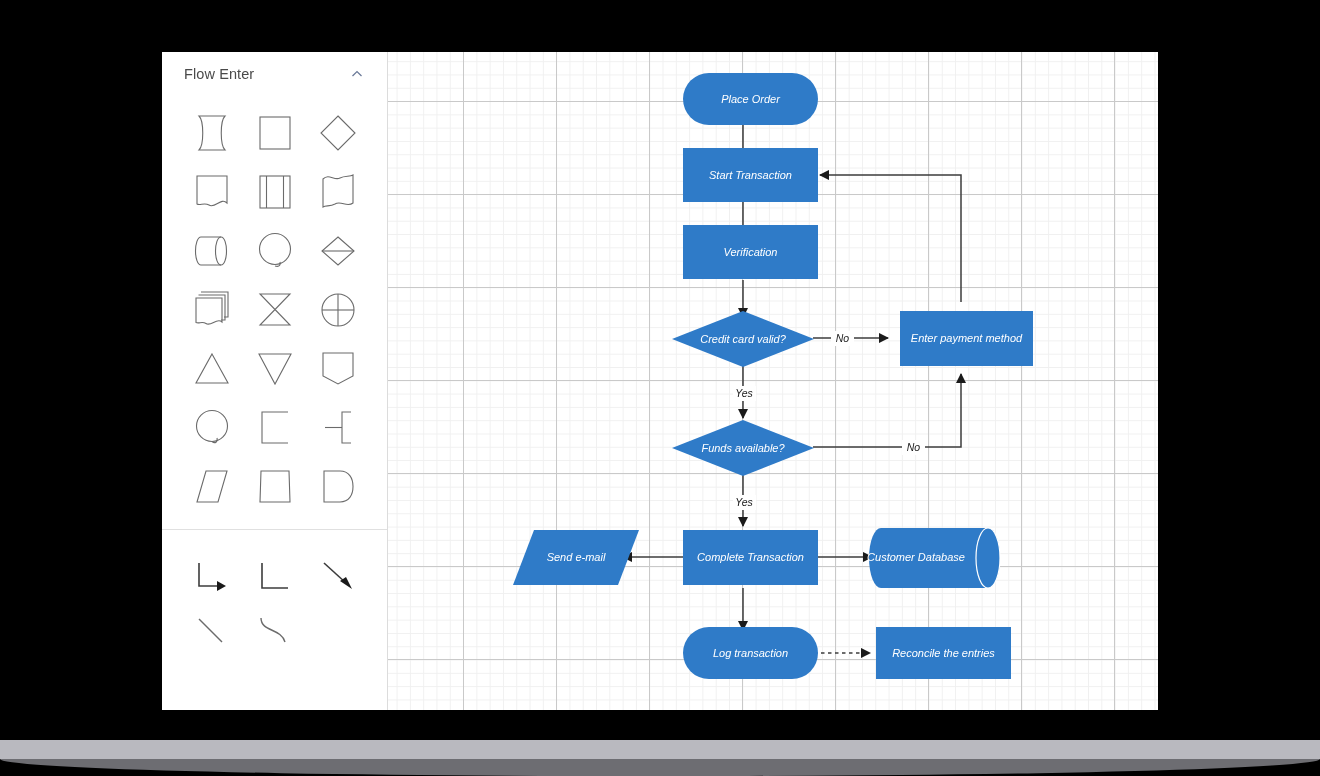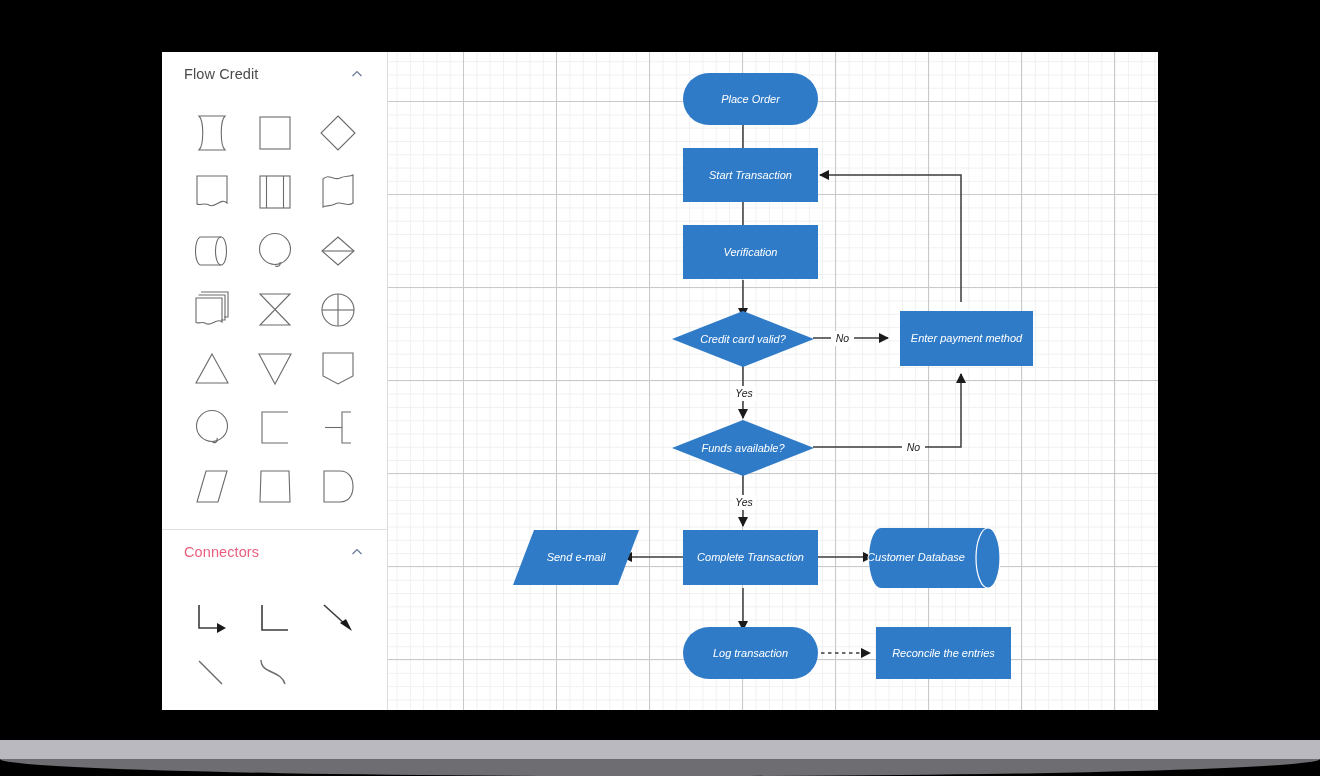--- a/index.html
+++ b/index.html
@@ -82,21 +82,21 @@
 </head>
 <body>
 
 <div id="stage">
 
   <div id="screen">
 
     <div id="sidebar">
 
       <div class="panel-header">
-        <span class="panel-title">Flow Credit</span>
+        <span class="panel-title">Flow Enter</span>
         <span class="chev">
           <svg width="16" height="16" viewBox="0 0 16 16">
             <path d="M3.5 10 L8 5.6 L12.5 10" fill="none" stroke="#6b7a99" stroke-width="1.3"></path>
           </svg>
         </span>
       </div>
 
       <div class="shape-grid">
 
         <div class="shape-cell">
@@ -218,28 +218,20 @@
         </div>
         <div class="shape-cell">
           <svg width="36" height="38" viewBox="0 0 36 38">
               <path d="M4 3 L20 3 C29 3,33 10,33 18.5 C33 27,29 34,20 34 L4 34 Z" fill="none" stroke="#6b6b6b" stroke-width="1.1"></path>
             </svg>
         </div>
       </div>
 
       <div class="panel-divider"></div>
 
-      <div class="panel-header">
-        <span class="panel-title accent">Connectors</span>
-        <span class="chev">
-          <svg width="16" height="16" viewBox="0 0 16 16">
-            <path d="M3.5 10 L8 5.6 L12.5 10" fill="none" stroke="#6b7a99" stroke-width="1.3"></path>
-          </svg>
-        </span>
-      </div>
 
       <div class="conn-grid">
         <div class="conn-cell">
           <svg width="40" height="36" viewBox="0 0 40 36">
             <path d="M7 5 L7 28 L26 28" fill="none" stroke="#3c3c3c" stroke-width="1.6"></path>
             <path d="M25 23 L34 28 L25 33 Z" fill="#1a1a1a"></path>
           </svg>
         </div>
         <div class="conn-cell">
           <svg width="40" height="36" viewBox="0 0 40 36">

